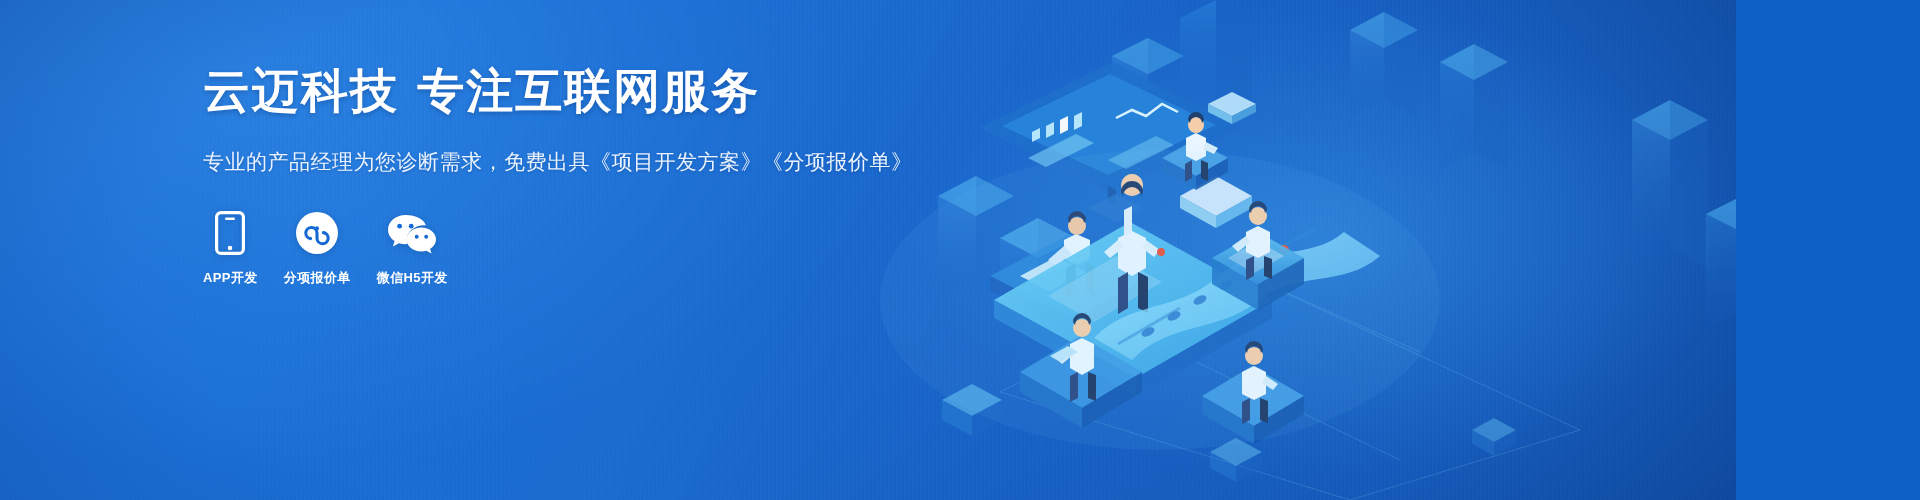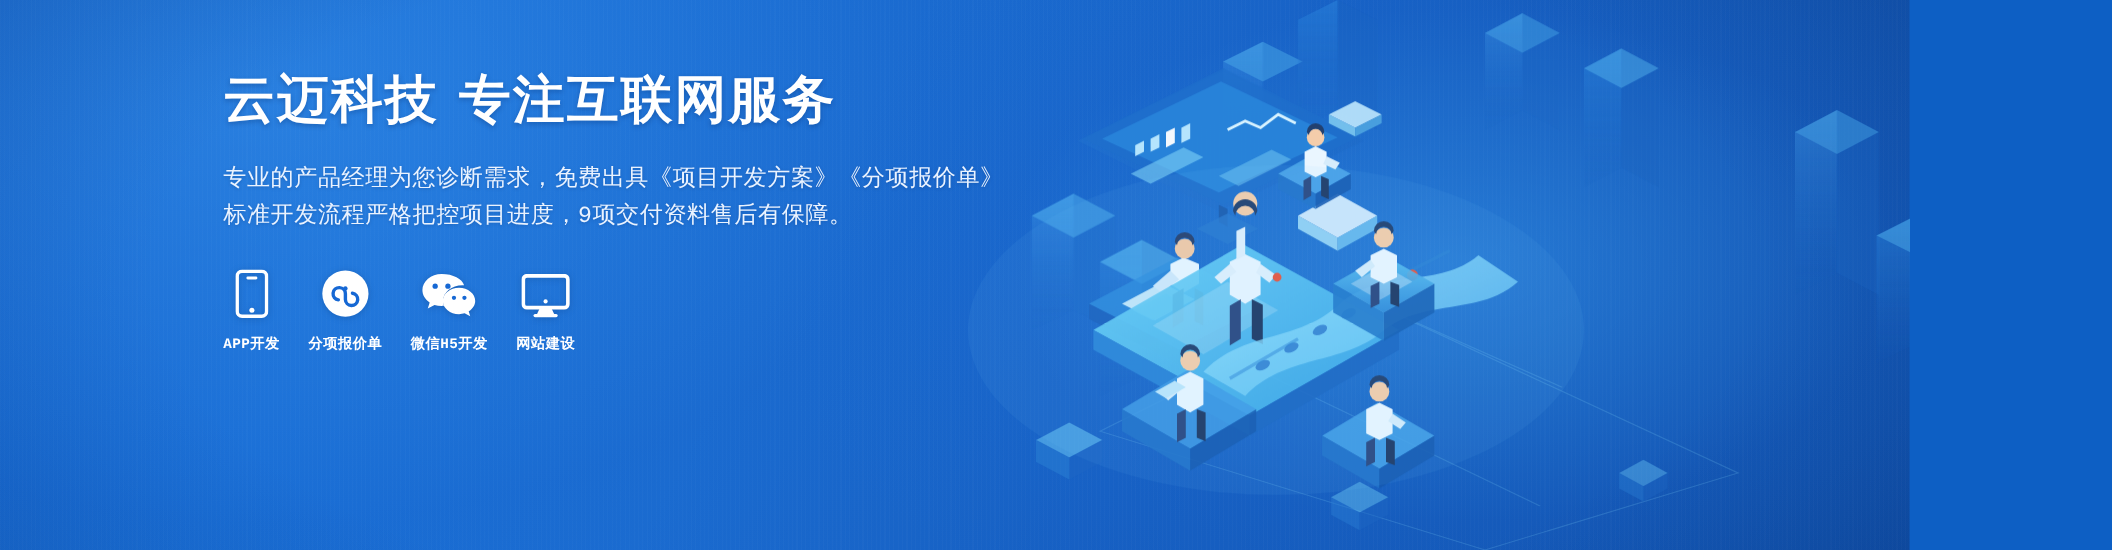--- a/index.html
+++ b/index.html
@@ -46,21 +46,21 @@
     margin-right:26px;
   }
   .service:last-child{margin-right:0;}
   .svc-icon{
     height:46px;display:flex;align-items:flex-end;justify-content:center;
     margin-bottom:14px;
   }
   .svc-icon svg{display:block;filter:drop-shadow(0 1px 3px rgba(4,38,94,0.25));}
   .svc-label{
     font-size:13px;color:#ffffff;font-weight:bold;white-space:nowrap;
-    letter-spacing:0.4px;font-family:Liberation Mono, monospace;
+    letter-spacing:0.4px;font-family:Liberation Sans, sans-serif;
   }
 
   
   .illus{position:absolute;left:880px;top:0;width:1040px;height:500px;z-index:4;}
   .illus svg{display:block;}
 </style>
 </head>
 <body>
 
 <div class="banner">
@@ -288,21 +288,20 @@
   </div>
 
   <div class="vignette"></div>
 
   <div class="content">
 
     <h1 class="headline">云迈科技 专注互联网服务</h1>
 
     <div class="subline">专业的产品经理为您诊断需求，免费出具《项目开发方案》《分项报价单》</div>
 
-    <div class="subline">标准开发流程严格把控项目进度，9项交付资料售后有保障。</div>
 
     <div class="services">
 
       <div class="service">
         <span class="svc-icon">
           <svg width="30" height="44" viewBox="0 0 30 44" xmlns="http://www.w3.org/2000/svg">
             <rect x="1.6" y="1.6" width="26.8" height="40.8" rx="4.5" ry="4.5" fill="none" stroke="#ffffff" stroke-width="3.2"></rect>
             <rect x="10" y="6.4" width="10" height="2.6" rx="1.3" fill="#ffffff"></rect>
             <circle cx="15" cy="37" r="2.3" fill="#ffffff"></circle>
           </svg>
@@ -333,28 +332,17 @@
             <path d="M49 26.6 c0 -6.6 -6.6 -12 -14.7 -12 c-8.1 0 -14.7 5.4 -14.7 12
                      c0 6.6 6.6 12 14.7 12 c1.8 0 3.5 -0.27 5.1 -0.75 l5.1 2.7 l-1.4 -4.5
                      C46.7 33.7 49 30.4 49 26.6 Z" fill="#ffffff"></path>
             <circle cx="29.7" cy="23.7" r="1.95" fill="#1668d4"></circle>
             <circle cx="39.2" cy="23.7" r="1.95" fill="#1668d4"></circle>
           </svg>
         </span>
         <span class="svc-label">微信H5开发</span>
       </div>
 
-      <div class="service">
-        <span class="svc-icon">
-          <svg width="44" height="40" viewBox="0 0 44 40" xmlns="http://www.w3.org/2000/svg">
-            <rect x="1.7" y="1.7" width="40.6" height="29" rx="3.4" ry="3.4" fill="none" stroke="#ffffff" stroke-width="3.4"></rect>
-            <circle cx="22" cy="25" r="1.9" fill="#ffffff"></circle>
-            <path d="M14 37 L30 37 L27.4 31.5 L16.6 31.5 Z" fill="#ffffff"></path>
-            <rect x="11" y="36.4" width="22" height="3.0" rx="1.5" fill="#ffffff"></rect>
-          </svg>
-        </span>
-        <span class="svc-label">网站建设</span>
-      </div>
 
 
     </div>
   </div>
 </div>
 
 </body></html>

